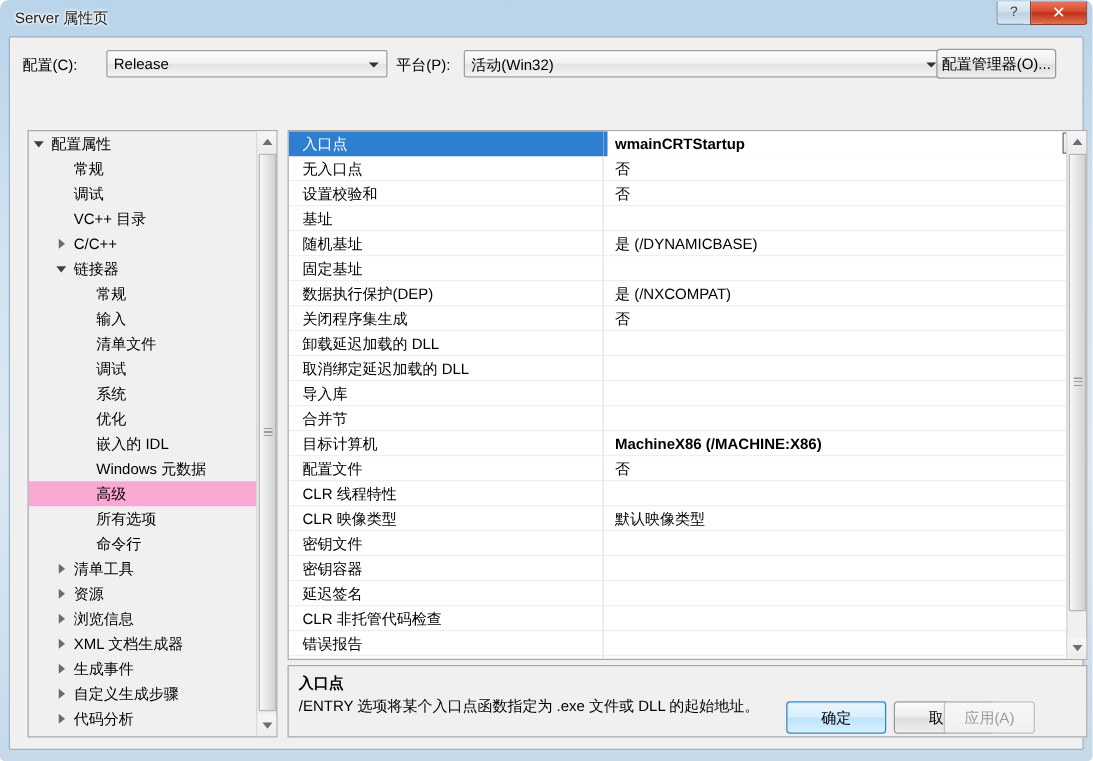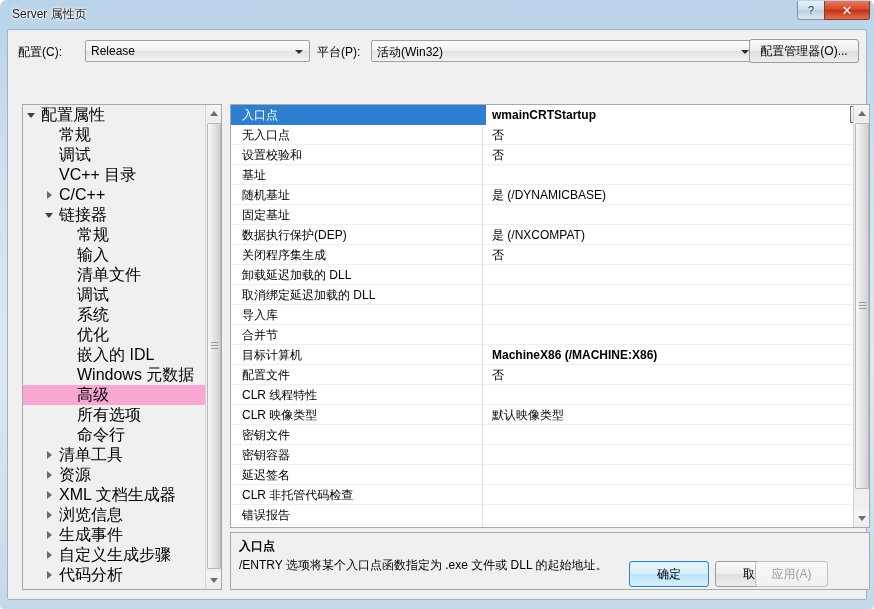--- a/index.html
+++ b/index.html
@@ -125,21 +125,21 @@
     width: 200px; height: 486px;
     background: #f0f0f0;
     border: 1px solid #a9a9a9;
     overflow: hidden;
   }
   .tree-inner { position: absolute; left: 0; top: 0; width: 183px; height: 100%; }
   .tnode {
     position: relative;
     height: 20px;
     display: flex; align-items: center;
-    font-size: 16px;
+    font-size: 12px;
     color: #000;
     white-space: nowrap;
     cursor: default;
   }
   .tnode .tw {
     width: 16px; height: 20px;
     display: flex; align-items: center; justify-content: center;
     flex: 0 0 16px;
   }
   .tri-c { width: 0; height: 0; border-top: 4px solid transparent;
@@ -268,21 +268,21 @@
       <div class="lbl" style="left:10px; top:14px;">配置(C):</div>
       <div class="combo" style="left:63px; top:10px; width:225px;">
         <span>Release</span>
         <span class="arrow"></span>
       </div>
       <div class="lbl" style="left:297px; top:14px;margin-left:12px;">平台(P):</div>
       <div class="combo" style="left:349px; top:10px; width:385px;">
         <span>活动(Win32)</span>
         <span class="arrow"></span>
       </div>
-      <div class="btn" style="left:741px; top:9px; width:110px; height:24px;">配置管理器(O)...</div>
+      <div class="btn" style="left:741px; top:9px; width:96px; height:24px;">配置管理器(O)...</div>
     </div>
 
     <div class="tree">
       <div class="tree-inner" id="tree-inner">
           <div class="tnode">
             <div style="width: 0px; flex: 0 0 0px;"></div>
             <div class="tw">
               <span class="tri-o"></span>
             </div>
             <span class="tlabel">配置属性</span>
@@ -383,28 +383,28 @@
             <div class="tw">
               <span class="tri-c"></span>
             </div>
             <span class="tlabel">资源</span>
           </div>
           <div class="tnode">
             <div style="width: 18px; flex: 0 0 18px;"></div>
             <div class="tw">
               <span class="tri-c"></span>
             </div>
+            <span class="tlabel">浏览信息</span>
+          </div>
+          <div class="tnode">
+            <div style="width: 18px; flex: 0 0 18px;"></div>
+            <div class="tw">
+              <span class="tri-c"></span>
+            </div>
             <span class="tlabel">XML 文档生成器</span>
-          </div>
-          <div class="tnode">
-            <div style="width: 18px; flex: 0 0 18px;"></div>
-            <div class="tw">
-              <span class="tri-c"></span>
-            </div>
-            <span class="tlabel">浏览信息</span>
           </div>
           <div class="tnode">
             <div style="width: 18px; flex: 0 0 18px;"></div>
             <div class="tw">
               <span class="tri-c"></span>
             </div>
             <span class="tlabel">生成事件</span>
           </div>
           <div class="tnode">
             <div style="width: 18px; flex: 0 0 18px;"></div>

